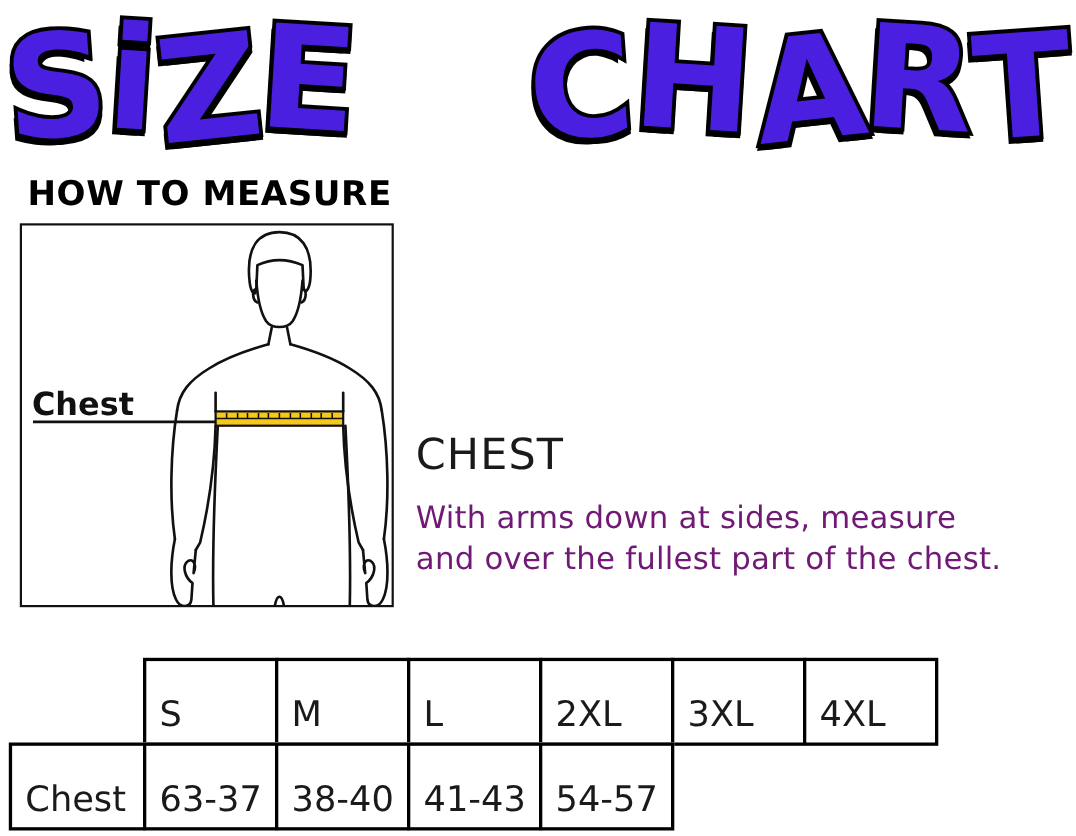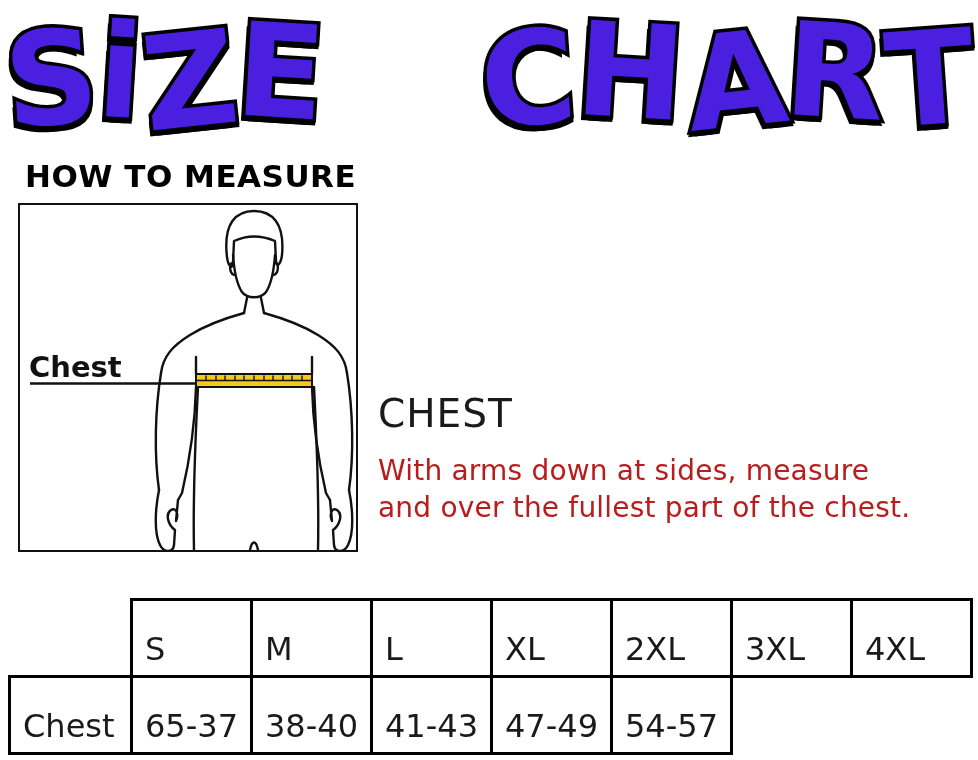--- a/index.html
+++ b/index.html
@@ -32,21 +32,21 @@
   .diagram-box{
     position:absolute;left:18px;top:203px;width:340px;height:349px;
     border:2px solid #111;box-sizing:border-box;background:#fff;
   }
   
   .chest-section{position:absolute;left:378px;top:392px;width:594px;}
   .chest-heading{
     font-size:39px;font-weight:400;letter-spacing:1px;color:#1a1a1a;
     margin:0 0 16px 0;line-height:44px;
   }
-  .chest-instructions{font-size:28px;line-height:37px;color:#b91c1c;letter-spacing:0.2px;}
+  .chest-instructions{font-size:28px;line-height:37px;color:#701a75;letter-spacing:0.2px;}
   
   .size-table{position:absolute;left:8px;top:598px;}
   .trow{display:flex;}
   .trow2{margin-top:-3px;}
   .cell{
     box-sizing:border-box;border:3px solid #000;background:#fff;
     width:123px;height:80px;display:flex;align-items:flex-end;
     padding:0 0 7px 12px;font-size:32px;color:#1a1a1a;
   }
   .cell + .cell{margin-left:-3px;}
@@ -142,28 +142,26 @@
       <div>and over the fullest part of the chest.</div>
     </div>
   </div>
 
   <div class="size-table">
     <div class="trow">
       <div class="spacer"></div>
       <div class="cell">S</div>
       <div class="cell">M</div>
       <div class="cell">L</div>
-      <div class="cell">XL</div>
       <div class="cell">2XL</div>
       <div class="cell">3XL</div>
       <div class="cell">4XL</div>
     </div>
     <div class="trow trow2">
       <div class="cell">Chest</div>
-      <div class="cell">65-37</div>
+      <div class="cell">63-37</div>
       <div class="cell">38-40</div>
       <div class="cell">41-43</div>
-      <div class="cell">47-49</div>
       <div class="cell">54-57</div>
     </div>
   </div>
 
 </div>
 
 </body></html>

